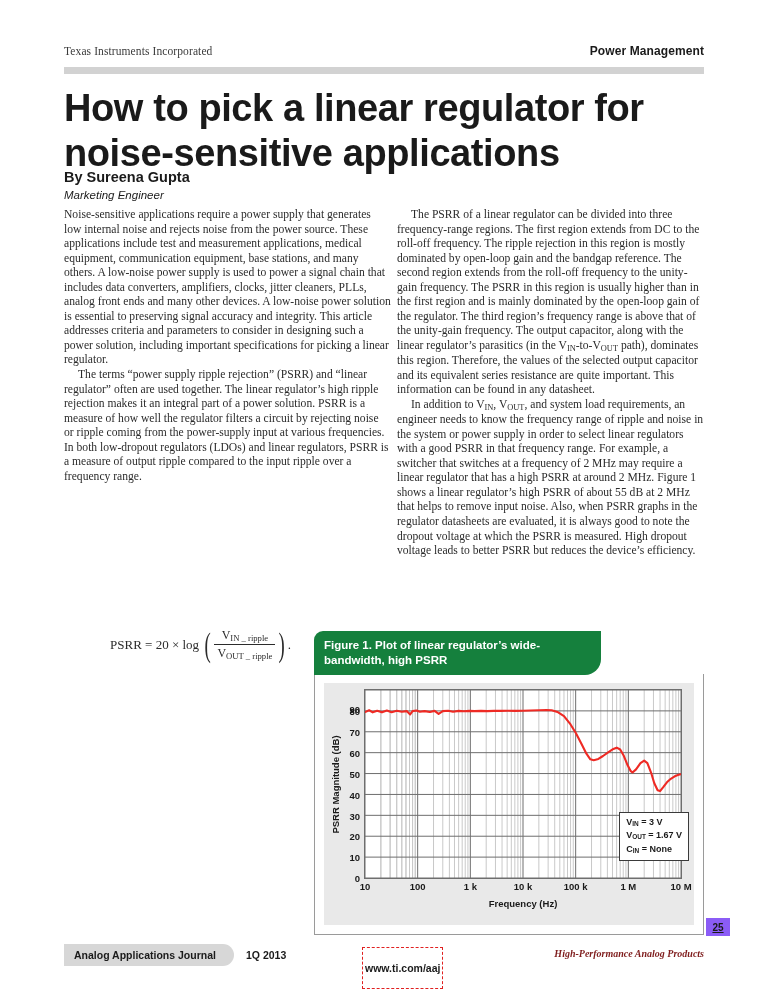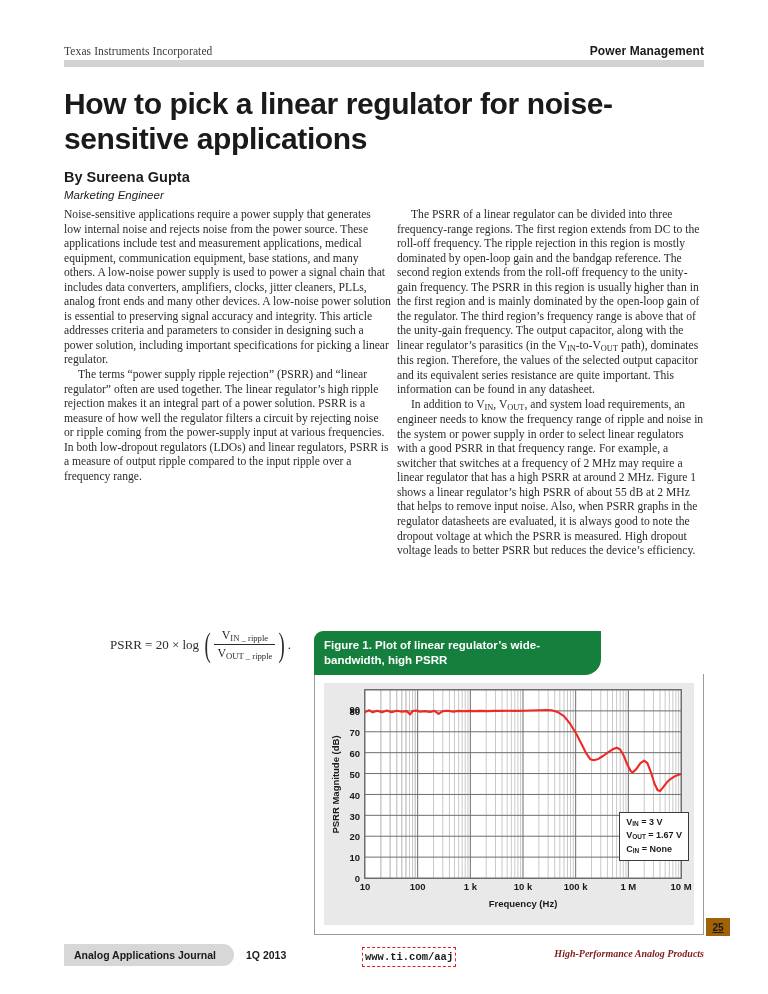--- a/index.html
+++ b/index.html
@@ -24,21 +24,21 @@
   
   .header {
     position: absolute;
     left: 64px; top: 44px;
     width: 640px;
   }
   .header-row {
     display: flex;
     justify-content: space-between;
     align-items: baseline;
-    padding-bottom: 2px;
+    padding-bottom: 9px;
     gap: 40px;
   }
   .header-left {
     font-family: "Liberation Serif", serif;
     font-size: 11.5px;
     color: #3b3b3b;
     letter-spacing: 0.1px;
   }
   .header-right {
     font-family: "Liberation Sans", sans-serif;
@@ -53,21 +53,21 @@
     width: 100%;
   }
 
   
   .title {
     position: absolute;
     left: 64px; top: 86px;
     width: 620px;
     font-family: "Liberation Sans", sans-serif;
     font-weight: bold;
-    font-size: 30px;
+    font-size: 38px;
     line-height: 1.18;
     color: #1a1a1a;
     letter-spacing: -0.4px;
   }
 
   
   .byline {
     position: absolute;
     left: 64px; top: 168px;
     width: 330px;
@@ -270,21 +270,21 @@
     color: #1a1a1a;
     padding: 3px 6px 4px 6px;
     white-space: nowrap;
   }
 
   
   .pagenum {
     position: absolute;
     right: 38px; top: 918px;
     width: 24px; height: 18px;
-    background: #a16207;
+    background: #8b5cf6;
     font-family: "Liberation Sans", sans-serif;
     font-weight: bold;
     font-size: 10px;
     color: #1a1a1a;
     display: flex;
     align-items: center;
     justify-content: center;
     text-decoration: underline;
   }
 
@@ -315,26 +315,26 @@
     position: absolute;
     left: 182px; top: 5px;
     font-family: "Liberation Sans", sans-serif;
     font-weight: bold;
     font-size: 10.5px;
     color: #1a1a1a;
   }
   .footer-link {
     position: absolute;
     left: 298px; top: 3px;
-    font-family: Liberation Mono, monospace;
+    font-family: Liberation Sans, sans-serif;
     font-weight: bold;
     font-size: 10.5px;
     color: #1a1a1a;
     border: 1px dashed #e02020;
-    padding: 3px 2px;
+    padding: 14px 2px;
   }
   .footer-tagline {
     position: absolute;
     right: 0; top: 4px;
     font-family: "Liberation Serif", serif;
     font-weight: bold;
     font-style: italic;
     font-size: 10px;
     color: #7f1d1d;
   }

